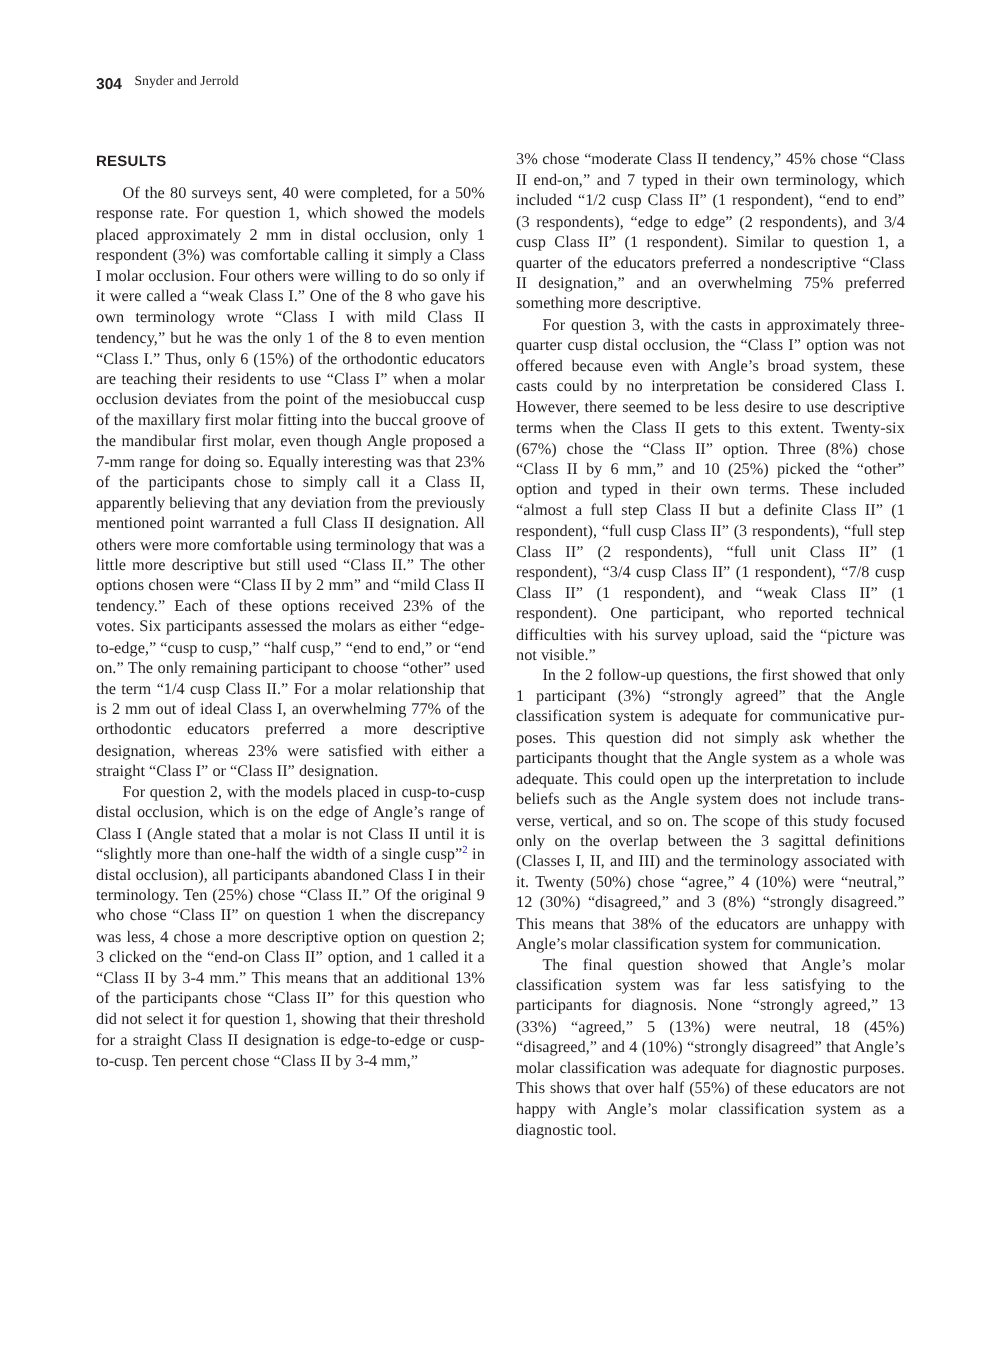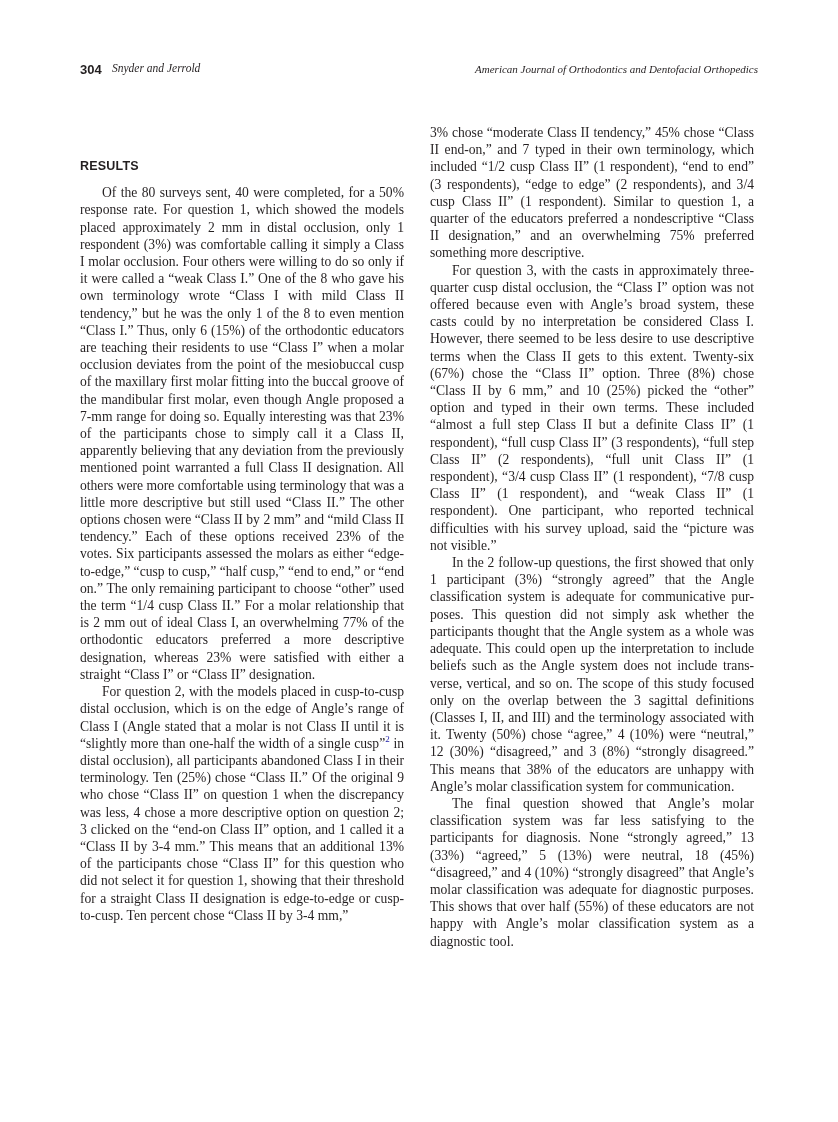--- a/index.html
+++ b/index.html
@@ -1,36 +1,35 @@
 <!DOCTYPE html>
 <html><head>
 <meta charset="utf-8">
 <style>
   html, body { margin: 0; padding: 0; background: #ffffff; }
   body { width: 838px; height: 1122px; position: relative; overflow: hidden; color: #231f20; }
   .running-head { position: absolute; top: 62px; left: 80px; right: 80px; height: 40px; }
   .page-num { position: absolute; left: 0; top: 0; font-family: "Liberation Sans", sans-serif; font-weight: bold; font-size: 13px; }
-  .authors { position: absolute; left: 32px; top: 0; font-family: "Liberation Serif", serif; font-style: italic; font-size: 11.5px; }
+  .authors { position: absolute; left: 32px; top: 0; font-family: "Liberation Serif", serif; font-size: 11.5px; }
   .journal { position: absolute; right: 0; top: 0; text-align: right; font-family: "Liberation Serif", serif; font-style: italic; font-size: 11px; line-height: 15px; }
   .col { position: absolute; top: 124px; width: 324px; font-family: "Liberation Serif", serif; font-size: 13.6px; line-height: 17.2px; text-align: justify; hyphens: manual; }
   .col-left { left: 80px; }
   .col-right { left: 430px; }
   .col p { margin: 0; }
   .col p.indent { text-indent: 22px; }
-  .heading { font-family: "Liberation Sans", sans-serif; font-weight: bold; font-size: 12.5px; margin: 34px 0 9px 0; letter-spacing: 0.2px; }
+  .heading { font-family: "Liberation Sans", sans-serif; font-weight: bold; font-size: 12.5px; margin: 2px 0 9px 0; letter-spacing: 0.2px; }
   sup.ref { color: #1a1aa6; font-size: 9px; line-height: 0; }
 </style>
 </head>
 <body>
 
 <div class="running-head">
   <span class="page-num">304</span>
   <span class="authors">Snyder and Jerrold</span>
   <div class="journal">
-    <div>American Journal of Orthodontics and Dentofacial Orthopedics</div>
   </div>
 </div>
 
 <div class="col col-left">
   <div class="heading">RESULTS</div>
   <p class="indent">Of the 80 surveys sent, 40 were completed, for a 50% response rate. For question 1, which showed the models placed approximately 2 mm in distal occlusion, only 1 respondent (3%) was comfortable calling it simply a Class I molar occlusion. Four others were willing to do so only if it were called a “weak Class I.” One of the 8 who gave his own terminology wrote “Class I with mild Class II tendency,” but he was the only 1 of the 8 to even mention “Class I.” Thus, only 6 (15%) of the orthodontic educators are teaching their residents to use “Class I” when a molar occlusion deviates from the point of the mesiobuccal cusp of the maxillary first molar fitting into the buccal groove of the mandibular first molar, even though Angle pro­posed a 7-mm range for doing so. Equally interesting was that 23% of the participants chose to simply call it a Class II, apparently believing that any deviation from the previously mentioned point warranted a full Class II designation. All others were more comfortable using terminology that was a little more descriptive but still used “Class II.” The other options chosen were “Class II by 2 mm” and “mild Class II tendency.” Each of these options received 23% of the votes. Six partic­ipants assessed the molars as either “edge-to-edge,” “cusp to cusp,” “half cusp,” “end to end,” or “end on.” The only remaining participant to choose “other” used the term “1/4 cusp Class II.” For a molar relationship that is 2 mm out of ideal Class I, an overwhelming 77% of the orthodontic educators preferred a more descrip­tive designation, whereas 23% were satisfied with either a straight “Class I” or “Class II” designation.</p>
   <p class="indent"><span>For question 2, with the models placed in cusp-to-cusp distal occlusion, which is on the edge of Angle’s range of Class I (Angle stated that a molar is not Class II until it is “slightly more than one-half the width of a single cusp”</span><sup class="ref">2</sup><span> in distal occlusion), all participants aban­doned Class I in their terminology. Ten (25%) chose “Class II.” Of the original 9 who chose “Class II” on question 1 when the discrepancy was less, 4 chose a more descriptive option on question 2; 3 clicked on the “end-on Class II” option, and 1 called it a “Class II by 3-4 mm.” This means that an additional 13% of the participants chose “Class II” for this question who did not select it for question 1, showing that their threshold for a straight Class II designation is edge-to-edge or cusp-to-cusp. Ten percent chose “Class II by 3-4 mm,”</span></p>
 </div>
 
 <div class="col col-right">

